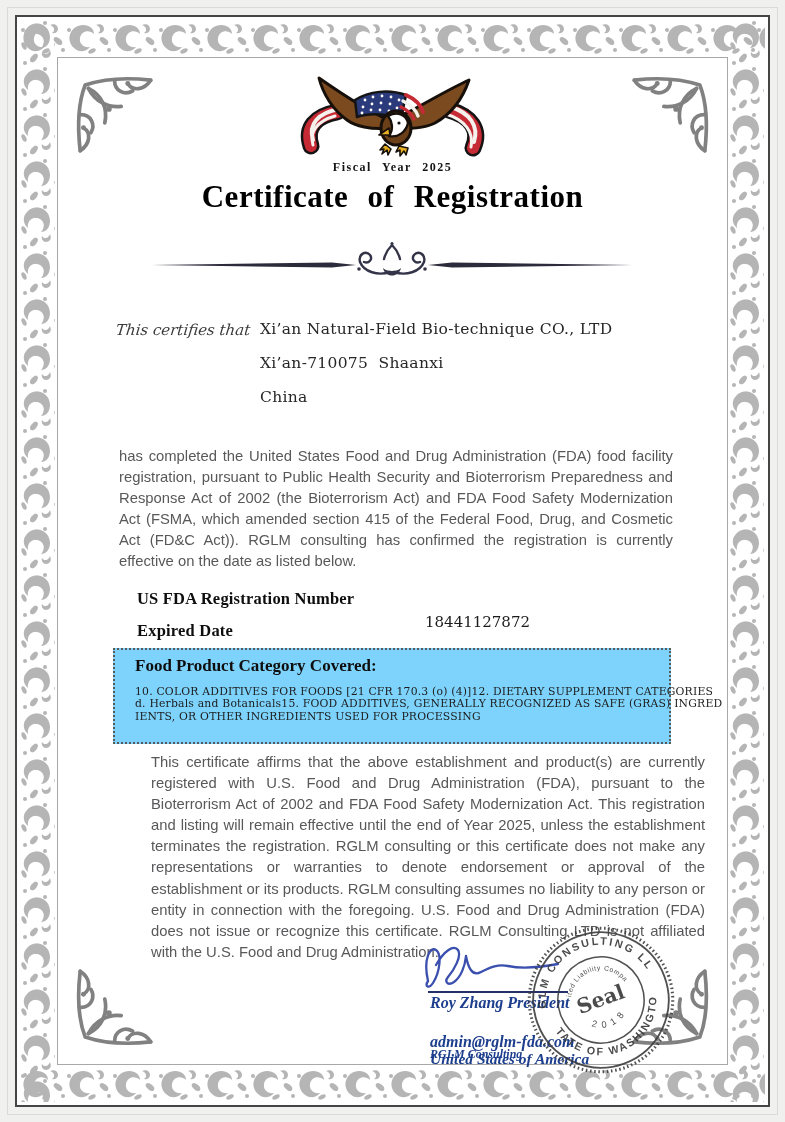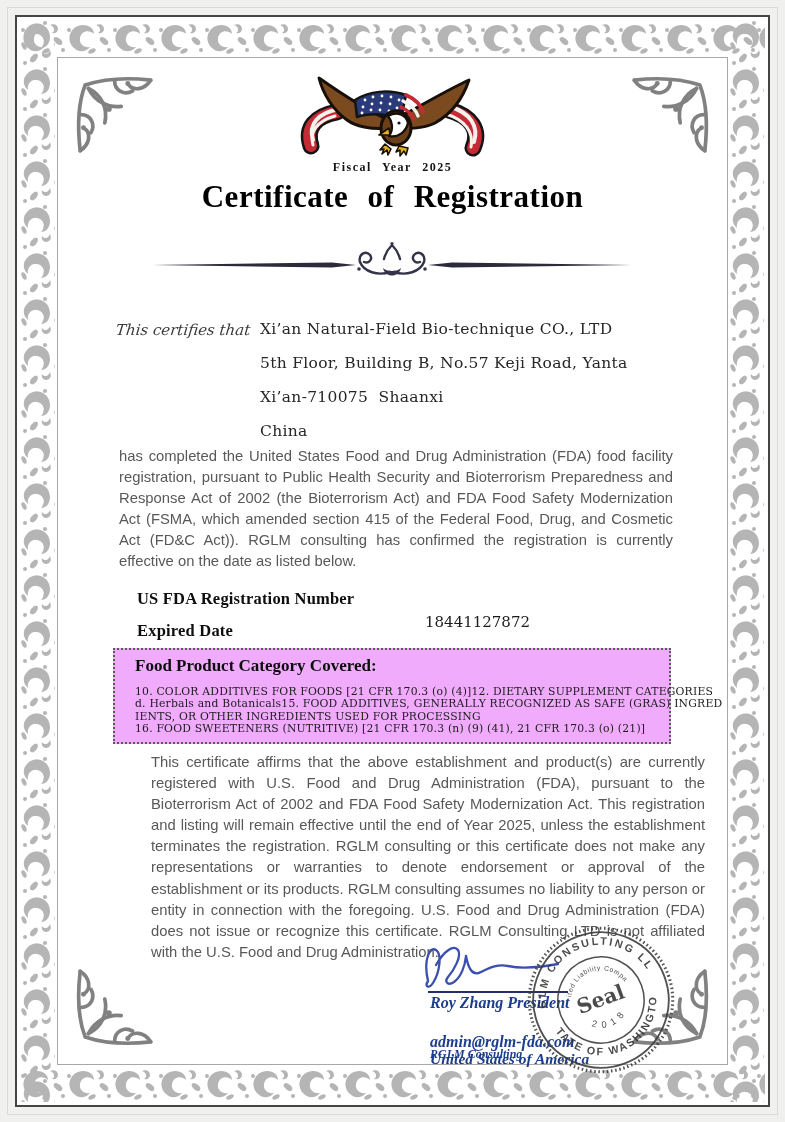--- a/index.html
+++ b/index.html
@@ -72,21 +72,21 @@
   .reg-value {
     position:absolute; left:425px;
     font-family:"DejaVu Serif", serif; font-size:15px; color:#1b1b1b; white-space:pre;margin-top:24px;
   }
   .row-number .reg-label, .row-number .reg-value { top:589px; }
   .row-expiry .reg-label, .row-expiry .reg-value { top:621px; }
 
   
   .category-box {
     position:absolute; left:113px; top:648px; width:554px; height:92px;
-    border:2px dotted #5a5a5a; background:#f0abfc;
+    border:2px dotted #5a5a5a; background:#7dd3fc;
   }
   .category-title {
     position:absolute; left:20px; top:6px;
     font-size:17px; font-weight:bold; color:#0e0e0e;
   }
   .category-lines {
     position:absolute; left:20px; top:36px; width:520px;
     font-family:"DejaVu Serif", serif; font-size:10.8px; line-height:12.3px;
     color:#1c1c1c; letter-spacing:0.2px;
   }
@@ -250,21 +250,20 @@
     </g>
     <path d="M231,27 C233,37 247,37 249,27 C246,31 234,31 231,27 Z" fill="#343449"></path>
     <circle cx="207" cy="28" r="1.8" fill="#343449"></circle>
     <circle cx="273" cy="28" r="1.8" fill="#343449"></circle>
     <circle cx="240" cy="2.5" r="1.6" fill="#343449"></circle>
   </svg>
 
   <div class="certify-label">This certifies that</div>
   <div class="company-block">
     <div>Xi’an Natural-Field Bio-technique CO., LTD</div>
-    <div>5th Floor, Building B, No.57 Keji Road, Yanta</div>
     <div>Xi’an-710075  Shaanxi</div>
     <div>China</div>
   </div>
 
   <div class="para para-1">has completed the United States Food and Drug Administration (FDA) food facility registration, pursuant to Public Health Security and Bioterrorism Preparedness and Response Act of 2002 (the Bioterrorism Act) and FDA Food Safety Modernization Act (FSMA, which amended section 415 of the Federal Food, Drug, and Cosmetic Act (FD&amp;C Act)). RGLM consulting has confirmed the registration is currently effective on the date as listed below.</div>
 
   <div class="row-number">
     <div class="reg-label">US FDA Registration Number</div>
     <div class="reg-value">18441127872</div>
   </div>
@@ -272,21 +271,20 @@
     <div class="reg-label">Expired Date</div>
     <div class="reg-value">March 17,2026</div>
   </div>
 
   <div class="category-box">
     <div class="category-title">Food Product Category Covered:</div>
     <div class="category-lines">
       <div>10. COLOR ADDITIVES FOR FOODS [21 CFR 170.3 (o) (4)]12. DIETARY SUPPLEMENT CATEGORIES</div>
       <div>d. Herbals and Botanicals15. FOOD ADDITIVES, GENERALLY RECOGNIZED AS SAFE (GRAS) INGRED</div>
       <div>IENTS, OR OTHER INGREDIENTS USED FOR PROCESSING</div>
-      <div>16. FOOD SWEETENERS (NUTRITIVE) [21 CFR 170.3 (n) (9) (41), 21 CFR 170.3 (o) (21)]</div>
     </div>
   </div>
 
   <div class="para para-2">This certificate affirms that the above establishment and product(s) are currently registered with U.S. Food and Drug Administration (FDA), pursuant to the Bioterrorism Act of 2002 and FDA Food Safety Modernization Act. This registration and listing will remain effective until the end of Year 2025, unless the establishment terminates the registration. RGLM consulting or this certificate does not make any representations or warranties to denote endorsement or approval of the establishment or its products. RGLM consulting assumes no liability to any person or entity in connection with the foregoing. U.S. Food and Drug Administration (FDA) does not issue or recognize this certificate. RGLM Consulting LTD is not affiliated with the U.S. Food and Drug Administration.</div>
 
   <svg class="signature-scribble" viewBox="0 0 160 52">
     <path d="M10,40 C5,18 12,5 18,9 C24,13 22,31 15,42 C11,48 6,46 10,40
              M18,24 C26,10 36,3 40,9 C44,15 36,29 30,36 C26,41 30,45 36,41 C43,36 47,25 48,15
              M48,15 C50,26 54,36 63,31 C73,26 80,23 90,25 C104,28 124,26 140,23" fill="none" stroke="#3a4fae" stroke-width="2.3" stroke-linecap="round"></path>
   </svg>

